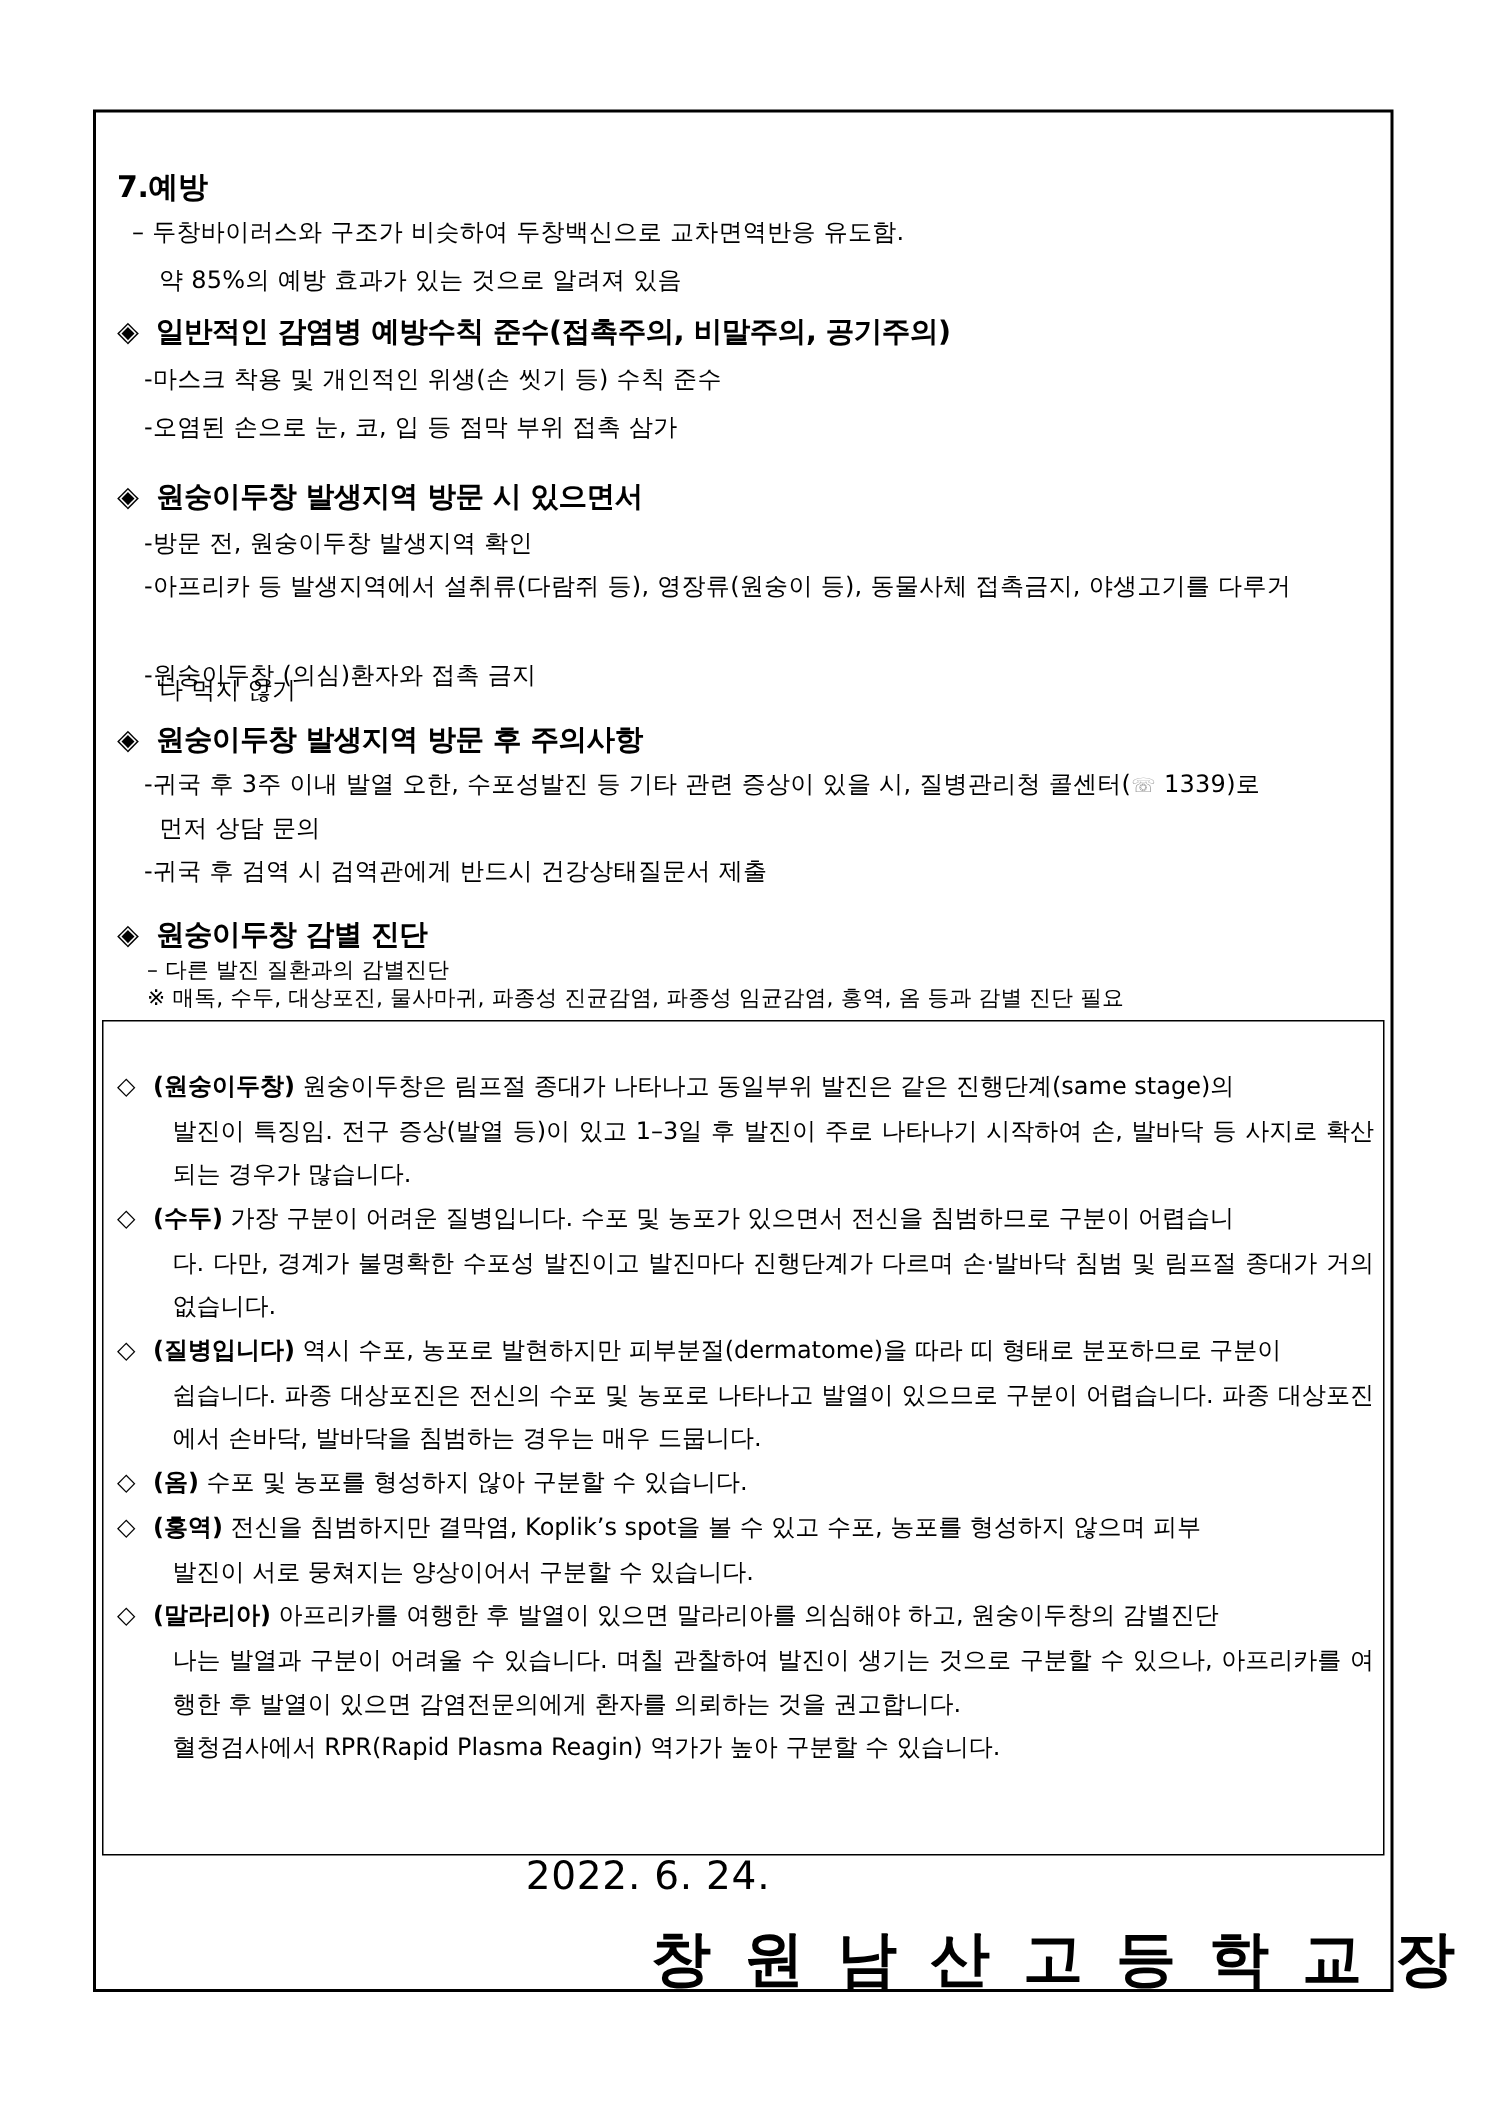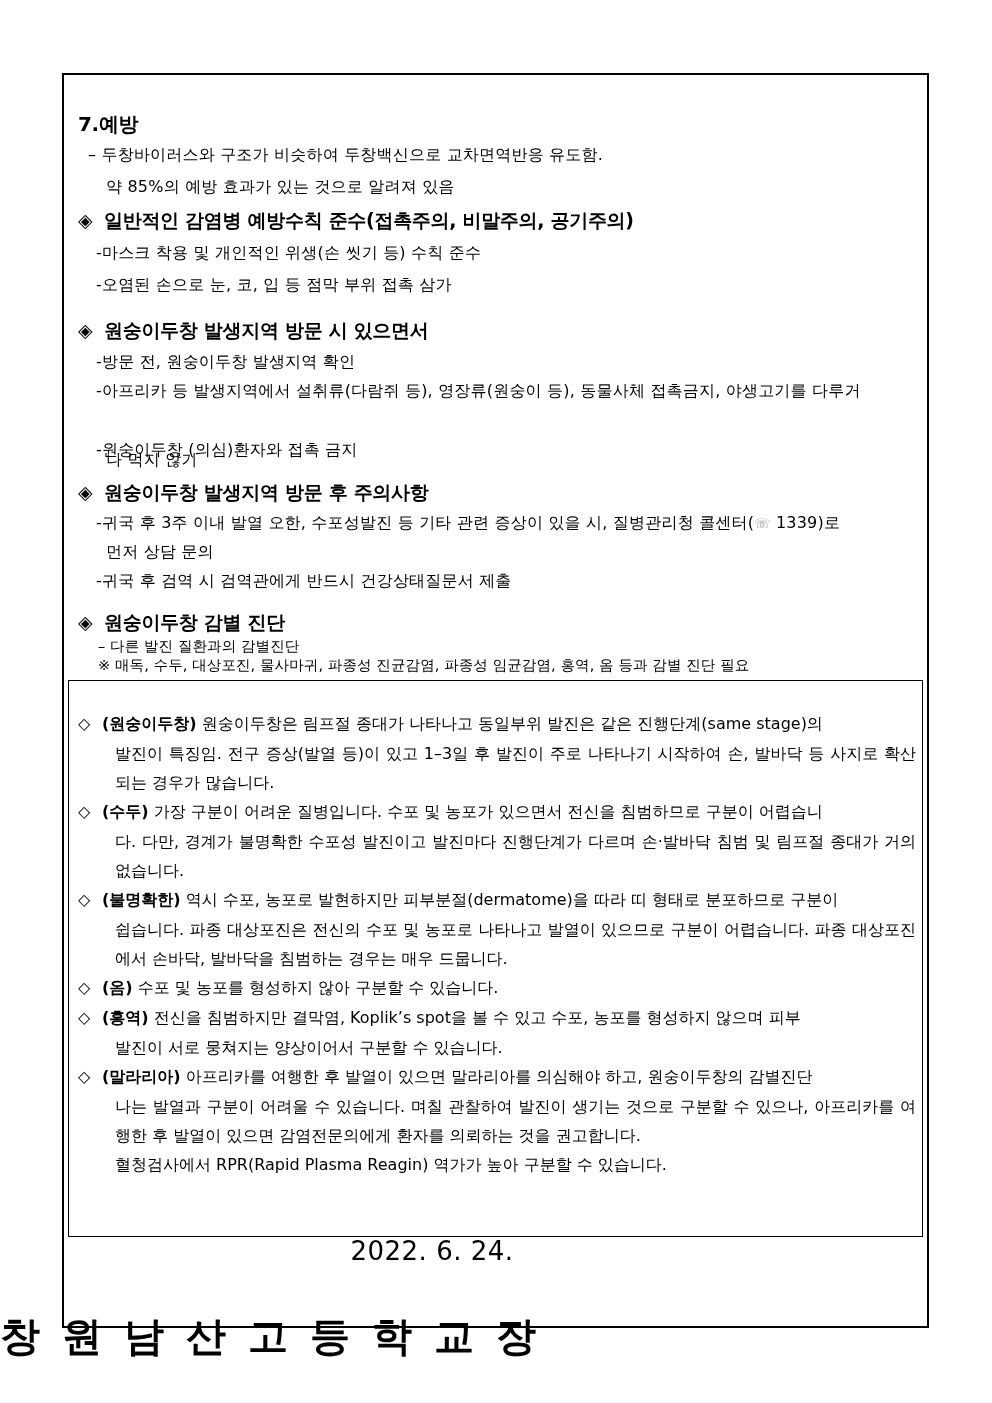--- a/index.html
+++ b/index.html
@@ -16,21 +16,21 @@
     .inner-box {
       position: absolute; left: 68px; top: 680px; width: 853px; height: 555px;
       border: 1.5px solid #000;
     }
     .dd-item { position: absolute; left: 78px; width: 838px; font-size: 16px; line-height: 29.5px; text-align: justify; }
     .dd-item .marker { display: inline-block; width: 24px; }
     .dd-item .term { font-weight: bold; }
     .dd-item .cont { display: block; padding-left: 37px; }
     .dd-first { display: block; }
     .date-line { position: absolute; left: 0; width: 864px; top: 1236px; text-align: center; font-size: 26px; letter-spacing: 0.5px; }
-    .school-line { position: absolute; left: 0; width: 992px; top: 1278px; text-align: left; font-size: 40px; font-weight: bold; letter-spacing: 22px; margin-top: 31px; }
+    .school-line { position: absolute; left: 0; width: 992px; top: 1278px; text-align: right; font-size: 40px; font-weight: bold; letter-spacing: 22px; }
     .phone { color: #999; font-size: 13px; }
   </style>
 </head>
 <body>
 
 <div class="page-frame"></div>
 
 <div class="abs sec-title" style="left:78px; top:111px; font-size:20px;">7.예방</div>
 <div class="abs body-line" style="left:88px; top:145px;">– 두창바이러스와 구조가 비슷하여 두창백신으로 교차면역반응 유도함.</div>
 <div class="abs body-line" style="left:106px; top:177px;">약 85%의 예방 효과가 있는 것으로 알려져 있음</div>
@@ -70,21 +70,21 @@
   <span class="dd-first"><span class="marker">◇</span><span class="term">(원숭이두창)</span><span> 원숭이두창은 림프절 종대가 나타나고 동일부위 발진은 같은 진행단계(same stage)의</span></span>
   <span class="cont">발진이 특징임. 전구 증상(발열 등)이 있고 1–3일 후 발진이 주로 나타나기 시작하여 손, 발바닥 등 사지로 확산되는 경우가 많습니다.</span>
 </div>
 
 <div class="dd-item" style="top:797px;">
   <span class="dd-first"><span class="marker">◇</span><span class="term">(수두)</span><span> 가장 구분이 어려운 질병입니다. 수포 및 농포가 있으면서 전신을 침범하므로 구분이 어렵습니</span></span>
   <span class="cont">다. 다만, 경계가 불명확한 수포성 발진이고 발진마다 진행단계가 다르며 손·발바닥 침범 및 림프절 종대가 거의 없습니다.</span>
 </div>
 
 <div class="dd-item" style="top:885px;">
-  <span class="dd-first"><span class="marker">◇</span><span class="term">(불명확한)</span><span> 역시 수포, 농포로 발현하지만 피부분절(dermatome)을 따라 띠 형태로 분포하므로 구분이</span></span>
+  <span class="dd-first"><span class="marker">◇</span><span class="term">(질병입니다)</span><span> 역시 수포, 농포로 발현하지만 피부분절(dermatome)을 따라 띠 형태로 분포하므로 구분이</span></span>
   <span class="cont">쉽습니다. 파종 대상포진은 전신의 수포 및 농포로 나타나고 발열이 있으므로 구분이 어렵습니다. 파종 대상포진에서 손바닥, 발바닥을 침범하는 경우는 매우 드뭅니다.</span>
 </div>
 
 <div class="dd-item" style="top:973px;">
   <span class="dd-first"><span class="marker">◇</span><span class="term">(옴)</span><span> 수포 및 농포를 형성하지 않아 구분할 수 있습니다.</span></span>
 </div>
 
 <div class="dd-item" style="top:1003px;">
   <span class="dd-first"><span class="marker">◇</span><span class="term">(홍역)</span><span> 전신을 침범하지만 결막염, Koplik’s spot을 볼 수 있고 수포, 농포를 형성하지 않으며 피부</span></span>
   <span class="cont">발진이 서로 뭉쳐지는 양상이어서 구분할 수 있습니다.</span>

